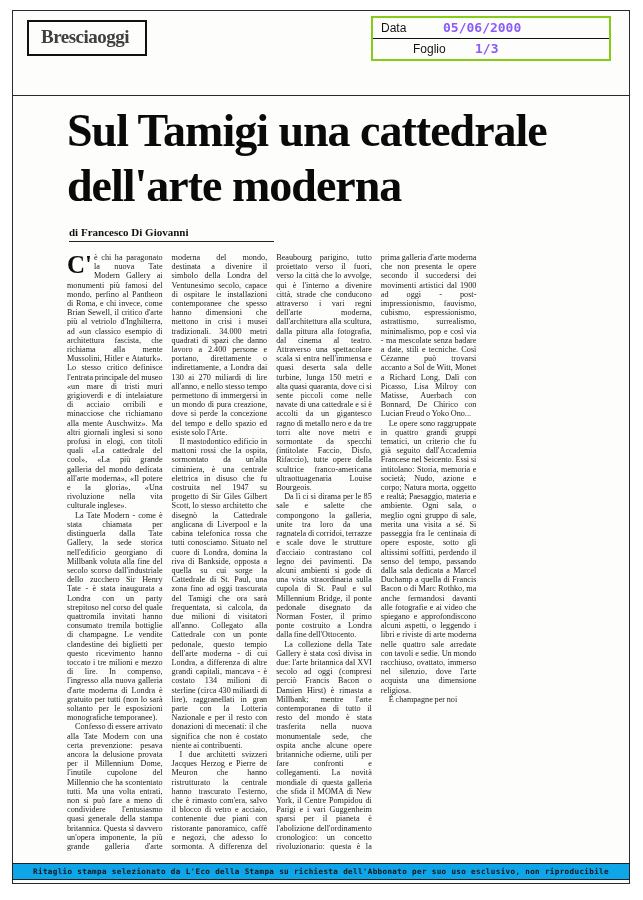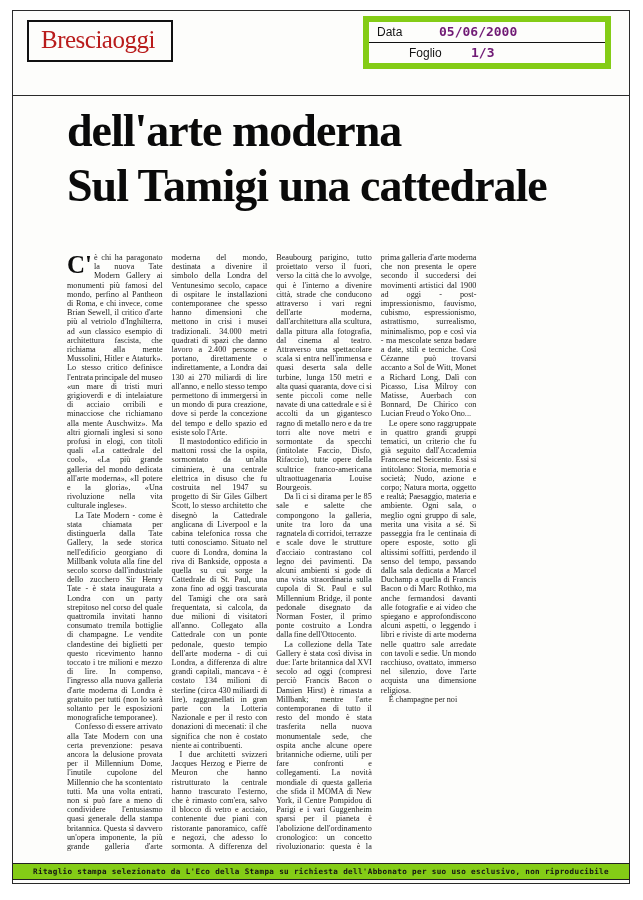--- a/index.html
+++ b/index.html
@@ -18,49 +18,49 @@
   }
   
   .masthead-box {
     position: absolute; left: 14px; top: 9px;
     border: 2px solid #111;
     padding: 4px 16px 6px 12px;
     background: #fdfdfb;
   }
   .masthead-box .masthead-title {
     font-family: "Liberation Serif", serif;
-    font-weight: normal;
-    font-size: 25px;
+    font-weight: bold;
+    font-size: 19px;
     letter-spacing: -0.5px;
-    color: #b91c1c;
+    color: #404040;
     white-space: nowrap;
   }
   .meta-box {
     position: absolute; right: 18px; top: 5px;
     width: 236px;
-    border: 6px solid #84cc16;
+    border: 2px solid #84cc16;
     background: #fdfdfb;
   }
   .meta-row {
     display: flex; align-items: baseline;
     padding: 2px 8px 3px 8px;
     border-bottom: 1px solid #111;
   }
   .meta-row:last-child { border-bottom: none; padding-left: 40px; }
   .meta-label {
     font-family: "Liberation Sans", sans-serif;
     font-size: 12px;
     width: 62px;
     color: #141414;
   }
   .meta-value {
     font-family: "DejaVu Sans Mono", monospace;
     font-weight: bold;
     font-size: 13px;
-    color: #701a75;
+    color: #8b5cf6;
   }
   .header-rule {
     position: absolute; left: 0; right: 0; top: 84px;
     border-top: 1px solid #2a2a2a;
   }
   
   .headline {
     position: absolute; left: 54px; top: 92px; right: 24px;
     margin: 0;
     font-family: "Liberation Serif", serif;
@@ -105,21 +105,21 @@
     font-size: 25px;
     line-height: 21px;
     padding: 1px 2px 0 0;
     color: #0d0d0d;
   }
   
   .footer-strip {
     position: absolute; left: 12px; right: 13px; top: 863px;
     height: 15px;
     border: 1px solid #222;
-    background: #84cc16;
+    background: #0ea5e9;
     display: flex; align-items: center; justify-content: center;
     overflow: hidden;
   }
   .footer-strip .notice {
     font-family: "DejaVu Sans Mono", monospace;
     font-weight: bold;
     font-size: 7.6px;
     letter-spacing: 0.35px;
     white-space: nowrap;
     color: #141414;
@@ -141,24 +141,25 @@
     </div>
     <div class="meta-row">
       <span class="meta-label">Foglio</span>
       <span class="meta-value">1/3</span>
     </div>
   </div>
 
   <div class="header-rule"></div>
 
   <h1 class="headline">
+    <span>Sul Tamigi una cattedrale</span>
     <span>dell'arte moderna</span>
-    <span>Sul Tamigi una cattedrale</span>
   </h1>
 
+  <div class="byline">di Francesco Di Giovanni</div>
 
   <div class="article-body">
     <p class="lead"><span class="dropcap">C'</span><span>è chi ha paragonato la nuova Tate Modern Gallery ai monumenti più famosi del mondo, perfino al Pantheon di Roma, e chi invece, come Brian Sewell, il critico d'arte più al vetriolo d'Inghilterra, ad «un classico esempio di architettura fascista, che richiama alla mente Mussolini, Hitler e Ataturk». Lo stesso critico definisce l'entrata principale del museo «un mare di tristi muri grigioverdi e di intelaiature di acciaio orribili e minacciose che richiamano alla mente Auschwitz». Ma altri giornali inglesi si sono profusi in elogi, con titoli quali «La cattedrale del cool», «La più grande galleria del mondo dedicata all'arte moderna», «Il potere e la gloria», «Una rivoluzione nella vita culturale inglese».</span></p>
     <p>La Tate Modern - come è stata chiamata per distinguerla dalla Tate Gallery, la sede storica nell'edificio georgiano di Millbank voluta alla fine del secolo scorso dall'industriale dello zucchero Sir Henry Tate - è stata inaugurata a Londra con un party strepitoso nel corso del quale quattromila invitati hanno consumato tremila bottiglie di champagne. Le vendite clandestine dei biglietti per questo ricevimento hanno toccato i tre milioni e mezzo di lire. In compenso, l'ingresso alla nuova galleria d'arte moderna di Londra è gratuito per tutti (non lo sarà soltanto per le esposizioni monografiche temporanee).</p>
     <p>Confesso di essere arrivato alla Tate Modern con una certa prevenzione: pesava ancora la delusione provata per il Millennium Dome, l'inutile cupolone del Millennio che ha scontentato tutti. Ma una volta entrati, non si può fare a meno di condividere l'entusiasmo quasi generale della stampa britannica. Questa sì davvero un'opera imponente, la più grande galleria d'arte moderna del mondo, destinata a divenire il simbolo della Londra del Ventunesimo secolo, capace di ospitare le installazioni contemporanee che spesso hanno dimensioni che mettono in crisi i musei tradizionali. 34.000 metri quadrati di spazi che danno lavoro a 2.400 persone e portano, direttamente o indirettamente, a Londra dai 130 ai 270 miliardi di lire all'anno, e nello stesso tempo permettono di immergersi in un mondo di pura creazione, dove si perde la concezione del tempo e dello spazio ed esiste solo l'Arte.</p>
     <p>Il mastodontico edificio in mattoni rossi che la ospita, sormontato da un'alta ciminiera, è una centrale elettrica in disuso che fu costruita nel 1947 su progetto di Sir Giles Gilbert Scott, lo stesso architetto che disegnò la Cattedrale anglicana di Liverpool e la cabina telefonica rossa che tutti conosciamo. Situato nel cuore di Londra, domina la riva di Bankside, opposta a quella su cui sorge la Cattedrale di St. Paul, una zona fino ad oggi trascurata del Tamigi che ora sarà frequentata, si calcola, da due milioni di visitatori all'anno. Collegato alla Cattedrale con un ponte pedonale, questo tempio dell'arte moderna - di cui Londra, a differenza di altre grandi capitali, mancava - è costato 134 milioni di sterline (circa 430 miliardi di lire), raggranellati in gran parte con la Lotteria Nazionale e per il resto con donazioni di mecenati: il che significa che non è costato niente ai contribuenti.</p>
     <p>I due architetti svizzeri Jacques Herzog e Pierre de Meuron che hanno ristrutturato la centrale hanno trascurato l'esterno, che è rimasto com'era, salvo il blocco di vetro e acciaio, contenente due piani con ristorante panoramico, caffè e negozi, che adesso lo sormonta. A differenza del Beaubourg parigino, tutto proiettato verso il fuori, verso la città che lo avvolge, qui è l'interno a divenire città, strade che conducono attraverso i vari regni dell'arte moderna, dall'architettura alla scultura, dalla pittura alla fotografia, dal cinema al teatro. Attraverso una spettacolare scala si entra nell'immensa e quasi deserta sala delle turbine, lunga 150 metri e alta quasi quaranta, dove ci si sente piccoli come nelle navate di una cattedrale e si è accolti da un gigantesco ragno di metallo nero e da tre torri alte nove metri e sormontate da specchi (intitolate Faccio, Disfo, Rifaccio), tutte opere della scultrice franco-americana ultraottuagenaria Louise Bourgeois.</p>
     <p>Da lì ci si dirama per le 85 sale e salette che compongono la galleria, unite tra loro da una ragnatela di corridoi, terrazze e scale dove le strutture d'acciaio contrastano col legno dei pavimenti. Da alcuni ambienti si gode di una vista straordinaria sulla cupola di St. Paul e sul Millennium Bridge, il ponte pedonale disegnato da Norman Foster, il primo ponte costruito a Londra dalla fine dell'Ottocento.</p>
     <p>La collezione della Tate Gallery è stata così divisa in due: l'arte britannica dal XVI secolo ad oggi (compresi perciò Francis Bacon o Damien Hirst) è rimasta a Millbank; mentre l'arte contemporanea di tutto il resto del mondo è stata trasferita nella nuova monumentale sede, che ospita anche alcune opere britanniche odierne, utili per fare confronti e collegamenti. La novità mondiale di questa galleria che sfida il MOMA di New York, il Centre Pompidou di Parigi e i vari Guggenheim sparsi per il pianeta è l'abolizione dell'ordinamento cronologico: un concetto rivoluzionario: questa è la prima galleria d'arte moderna che non presenta le opere secondo il succedersi dei movimenti artistici dal 1900 ad oggi - post-impressionismo, fauvismo, cubismo, espressionismo, astrattismo, surrealismo, minimalismo, pop e così via - ma mescolate senza badare a date, stili e tecniche. Così Cézanne può trovarsi accanto a Sol de Witt, Monet a Richard Long, Dalì con Picasso, Lisa Milroy con Matisse, Auerbach con Bonnard, De Chirico con Lucian Freud o Yoko Ono...</p>
     <p>Le opere sono raggruppate in quattro grandi gruppi tematici, un criterio che fu già seguito dall'Accademia Francese nel Seicento. Essi si intitolano: Storia, memoria e società; Nudo, azione e corpo; Natura morta, oggetto e realtà; Paesaggio, materia e ambiente. Ogni sala, o meglio ogni gruppo di sale, merita una visita a sé. Si passeggia fra le centinaia di opere esposte, sotto gli altissimi soffitti, perdendo il senso del tempo, passando dalla sala dedicata a Marcel Duchamp a quella di Francis Bacon o di Marc Rothko, ma anche fermandosi davanti alle fotografie e ai video che spiegano e approfondiscono alcuni aspetti, o leggendo i libri e riviste di arte moderna nelle quattro sale arredate con tavoli e sedie. Un mondo racchiuso, ovattato, immerso nel silenzio, dove l'arte acquista una dimensione religiosa.</p>

